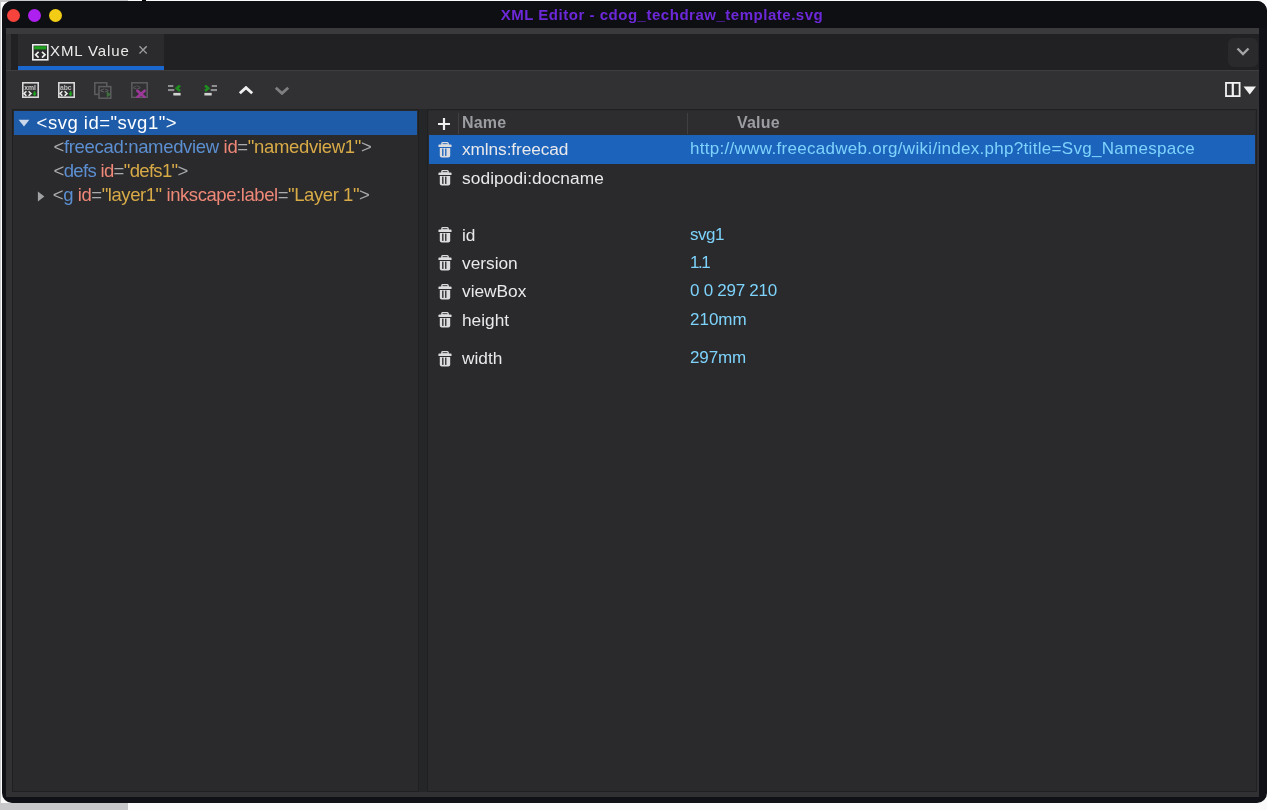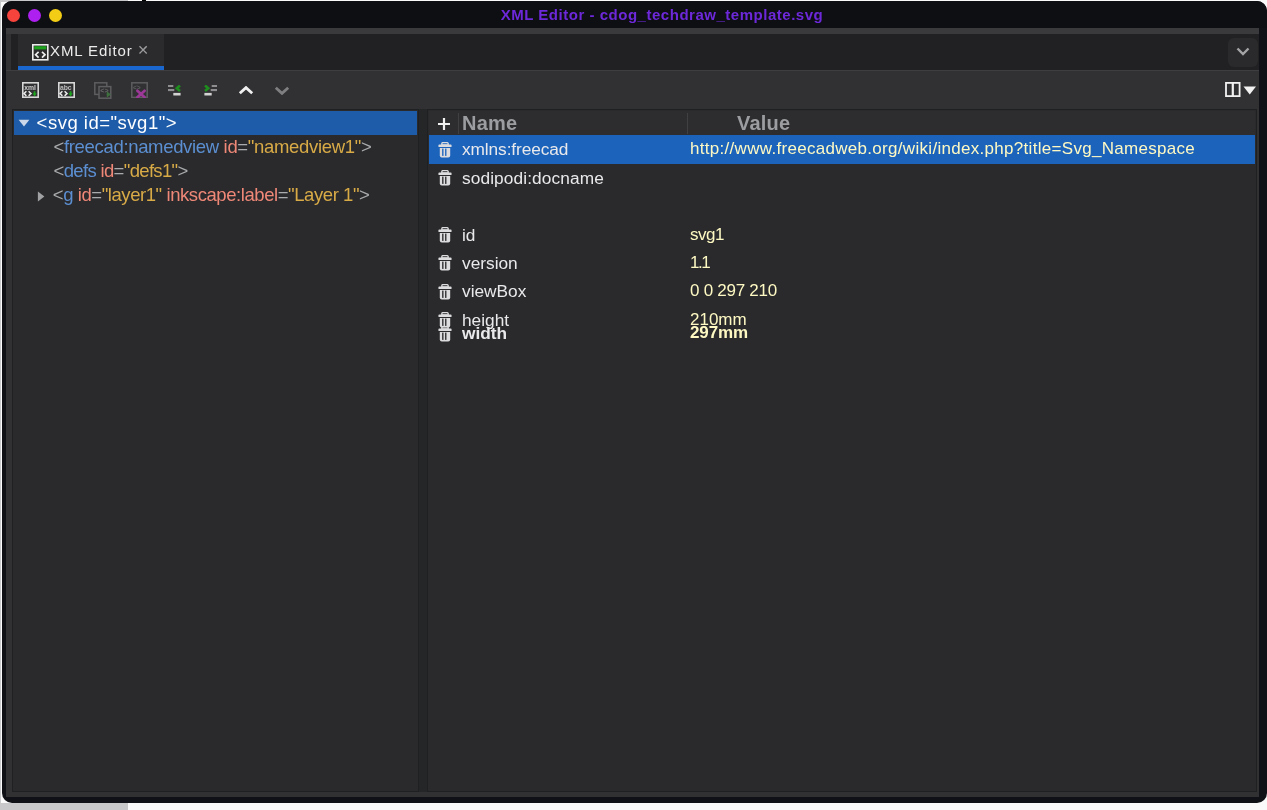--- a/index.html
+++ b/index.html
@@ -27,24 +27,24 @@
               border:1px solid #1e2022;box-sizing:border-box;}
   .trow{position:absolute;left:1px;right:1px;height:24.2px;line-height:24.2px;
         font-size:18.5px;white-space:pre;color:#d8d8d8;}
   .trow .tx{position:absolute;top:0;}
   .tb{color:#5b8fd2;} 
   .ta{color:#f08878;} 
   .tv{color:#d9ab47;} 
   .tg{color:#a9abad;} 
   #hdr{position:absolute;left:1px;right:1px;top:1px;height:24px;background:#2d2d2f;}
   .hdiv{position:absolute;top:2px;width:1px;height:21px;background:#404042;}
-  .htx{position:absolute;top:0;height:24px;line-height:24px;font-weight:bold;font-size:20px;color:#9b9da0;letter-spacing:0.2px;}
+  .htx{position:absolute;top:0;height:24px;line-height:24px;font-weight:bold;font-size:16px;color:#9b9da0;letter-spacing:0.2px;}
   .arow{position:absolute;left:1px;right:1px;height:28.4px;}
   .arow .nm{position:absolute;left:33px;top:0;height:33px;line-height:28.4px;font-size:17.3px;color:#e9e9eb;white-space:pre;}
-  .arow .vl{position:absolute;left:261px;top:0;height:28.4px;line-height:28.4px;font-size:17px;color:#fef9c3;white-space:pre;}
+  .arow .vl{position:absolute;left:261px;top:0;height:28.4px;line-height:28.4px;font-size:17px;color:#7dd3fc;white-space:pre;}
   .arow svg{position:absolute;left:9px;top:6.5px;}
   #botstrip-l{left:0;top:803px;width:128px;height:7px;background:#c8c8ca;}
   #topgrey{left:0;top:0;width:128px;height:2px;background:#c8c8ca;}
   #toptick{left:142px;top:0;width:4px;height:2px;background:#000;}
 </style>
 </head>
 <body>
 <div class="abs" style="left:0;top:0;width:1.3px;height:810px;background:#c9cbcd;"></div>
 <div class="abs" id="topgrey"></div>
 <div class="abs" id="toptick"></div>
@@ -57,21 +57,21 @@
 <div class="abs light" style="left:49px;background:#f3cd15;"></div>
 <div class="abs" id="title">XML Editor - cdog_techdraw_template.svg</div>
 <div class="abs" id="tabbar"></div>
 <div class="abs" id="tab"></div>
 <div class="abs" id="tabline"></div>
 <svg class="abs" style="left:32px;top:43.5px;" width="17" height="17" viewBox="0 0 17 17">
   <rect x="0.8" y="0.8" width="15" height="15" fill="none" stroke="#ececec" stroke-width="1.6"></rect>
   <rect x="2.2" y="2.2" width="12.2" height="3.2" fill="#1ea21e"></rect>
   <path d="M6.6 7.8 L3.6 10.7 L6.6 13.6 M10 7.8 L13 10.7 L10 13.6" fill="none" stroke="#f0f0f0" stroke-width="1.7"></path>
 </svg>
-<div class="abs" id="tablabel">XML Editor</div>
+<div class="abs" id="tablabel">XML Value</div>
 <div class="abs" id="tabx">✕</div>
 <div class="abs" id="chevbtn"></div>
 <svg class="abs" style="left:1236px;top:47px;" width="14" height="9" viewBox="0 0 14 9">
   <path d="M1.5 1.5 L7 7 L12.5 1.5" fill="none" stroke="#a4a4a6" stroke-width="2.4"></path>
 </svg>
 <div class="abs" id="sepline"></div>
 
 <svg class="abs" style="left:21.5px;top:82px;" width="17" height="16" viewBox="0 0 17 16">
   <rect x="0.8" y="0.8" width="15.4" height="14.4" fill="none" stroke="#d8d8d8" stroke-width="1.6"></rect>
   <text x="2.2" y="7.6" font-size="6.8" font-weight="bold" fill="#cfcfcf" font-family="Liberation Sans">xml</text>
@@ -211,21 +211,21 @@
       <svg width="14" height="16" viewBox="0 0 14 16">
         <path d="M5 0.6 h4 a1.2 1.2 0 0 1 1.2 1.2 v1 h-6.4 v-1 a1.2 1.2 0 0 1 1.2 -1.2 Z" fill="none" stroke="#dcdcde" stroke-width="1.3"></path>
         <rect x="0.4" y="2.6" width="13.2" height="2.5" rx="0.9" fill="#dcdcde"></rect>
         <path d="M1.8 6 h10.4 v7.4 a2 2 0 0 1 -2 2 h-6.4 a2 2 0 0 1 -2 -2 Z" fill="#dcdcde"></path>
         <rect x="4.15" y="6.6" width="1.35" height="7.3" fill="#2a2a2c"></rect>
         <rect x="7.1" y="6.6" width="1.35" height="7.3" fill="#2a2a2c"></rect>
       </svg>
       <div class="nm" style="letter-spacing:0px">height</div>
       <div class="vl" style="letter-spacing:0px">210mm</div>
     </div>
-    <div class="arow" style="top: 209px; font-weight: bold;">
+    <div class="arow" style="top: 234px;">
       <svg width="14" height="16" viewBox="0 0 14 16">
         <path d="M5 0.6 h4 a1.2 1.2 0 0 1 1.2 1.2 v1 h-6.4 v-1 a1.2 1.2 0 0 1 1.2 -1.2 Z" fill="none" stroke="#dcdcde" stroke-width="1.3"></path>
         <rect x="0.4" y="2.6" width="13.2" height="2.5" rx="0.9" fill="#dcdcde"></rect>
         <path d="M1.8 6 h10.4 v7.4 a2 2 0 0 1 -2 2 h-6.4 a2 2 0 0 1 -2 -2 Z" fill="#dcdcde"></path>
         <rect x="4.15" y="6.6" width="1.35" height="7.3" fill="#2a2a2c"></rect>
         <rect x="7.1" y="6.6" width="1.35" height="7.3" fill="#2a2a2c"></rect>
       </svg>
       <div class="nm" style="letter-spacing:0px">width</div>
       <div class="vl" style="letter-spacing:-0.1px">297mm</div>
     </div>

